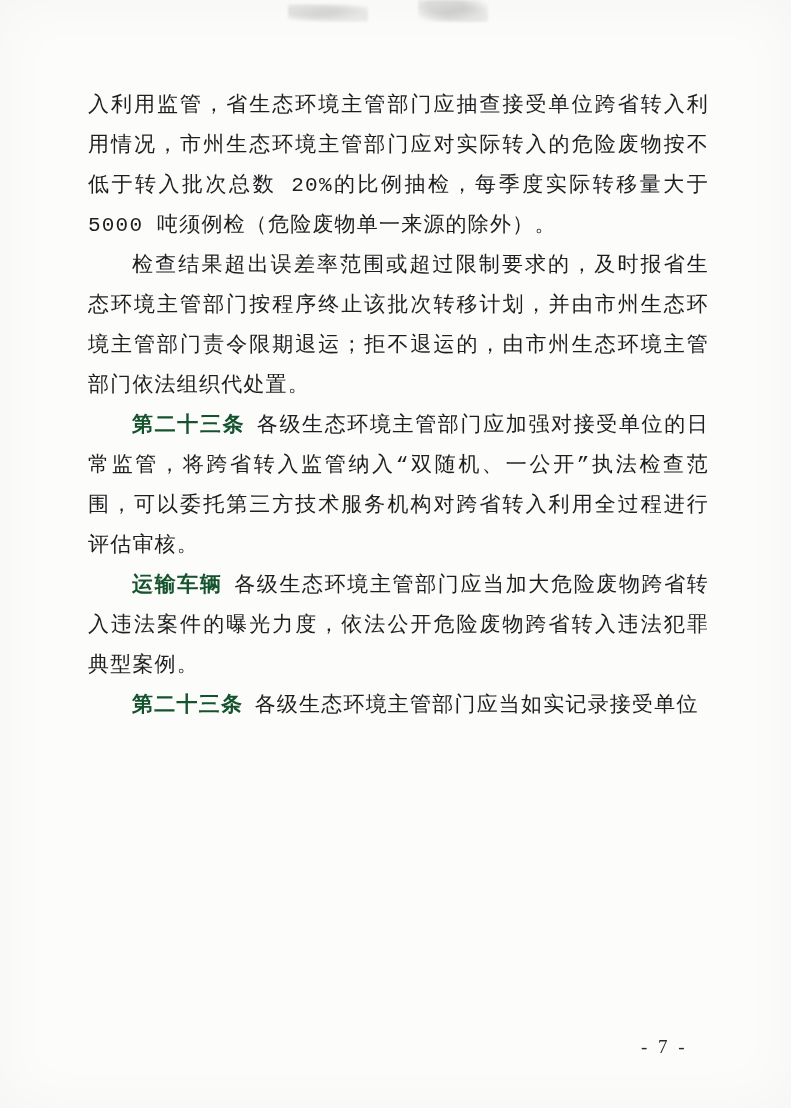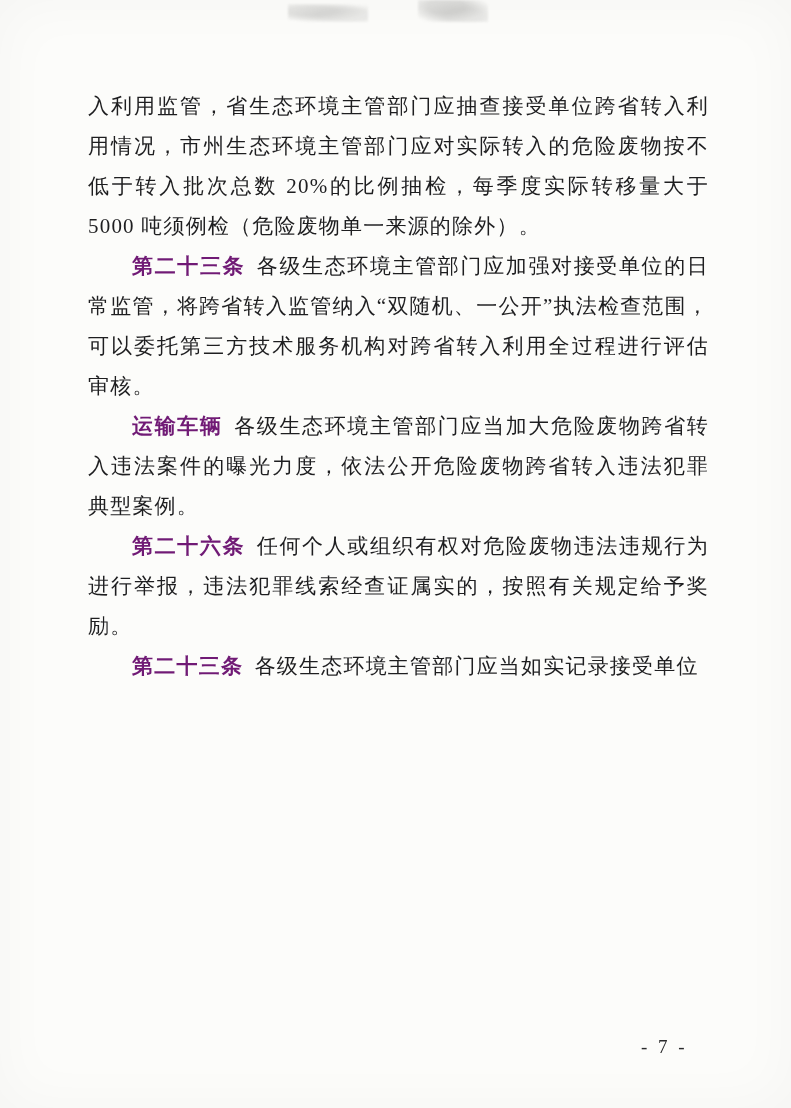--- a/index.html
+++ b/index.html
@@ -44,28 +44,29 @@
     color: #1e1e20;
     font-size: 21px;
     line-height: 40px;
     letter-spacing: 1.2px;
     text-align: justify;
     text-justify: inter-ideograph;
   }
   .para {
     margin: 0;
     text-align: justify;
+    font-family: Liberation Mono, monospace;
   }
   .para.indent {
     text-indent: 2.1em;
   }
   .para b.lead {
     font-weight: bold;
     margin-right: 0.55em;
-    color: #701a75;
+    color: #14532d;
   }
   .page-number {
     position: absolute;
     left: 641px;
     top: 1036px;
     width: 70px;
     font-size: 19px;
     letter-spacing: 3px;
     color: #2a2a2c;
     font-family: "Liberation Serif", "DejaVu Serif", serif;
@@ -74,20 +75,20 @@
 </style>
 </head>
 <body>
 
 <div class="page">
   <div class="scan-artifact a1"></div>
   <div class="scan-artifact a2"></div>
 
   <main class="text-block" id="paragraphs">
       <p class="para">入利用监管，省生态环境主管部门应抽查接受单位跨省转入利用情况，市州生态环境主管部门应对实际转入的危险废物按不低于转入批次总数 20%的比例抽检，每季度实际转移量大于 5000 吨须例检（危险废物单一来源的除外）。</p>
+      <p class="para indent">检查结果超出误差率范围或超过限制要求的，及时报省生态环境主管部门按程序终止该批次转移计划，并由市州生态环境主管部门责令限期退运；拒不退运的，由市州生态环境主管部门依法组织代处置。</p>
       <p class="para indent"><b class="lead">第二十三条</b>各级生态环境主管部门应加强对接受单位的日常监管，将跨省转入监管纳入“双随机、一公开”执法检查范围，可以委托第三方技术服务机构对跨省转入利用全过程进行评估审核。</p>
       <p class="para indent"><b class="lead">运输车辆</b>各级生态环境主管部门应当加大危险废物跨省转入违法案件的曝光力度，依法公开危险废物跨省转入违法犯罪典型案例。</p>
-      <p class="para indent"><b class="lead">第二十六条</b>任何个人或组织有权对危险废物违法违规行为进行举报，违法犯罪线索经查证属实的，按照有关规定给予奖励。</p>
       <p class="para indent"><b class="lead">第二十三条</b>各级生态环境主管部门应当如实记录接受单位</p>
     </main>
 
   <div class="page-number">- 7 -</div>
 </div>
 
 </body></html>

